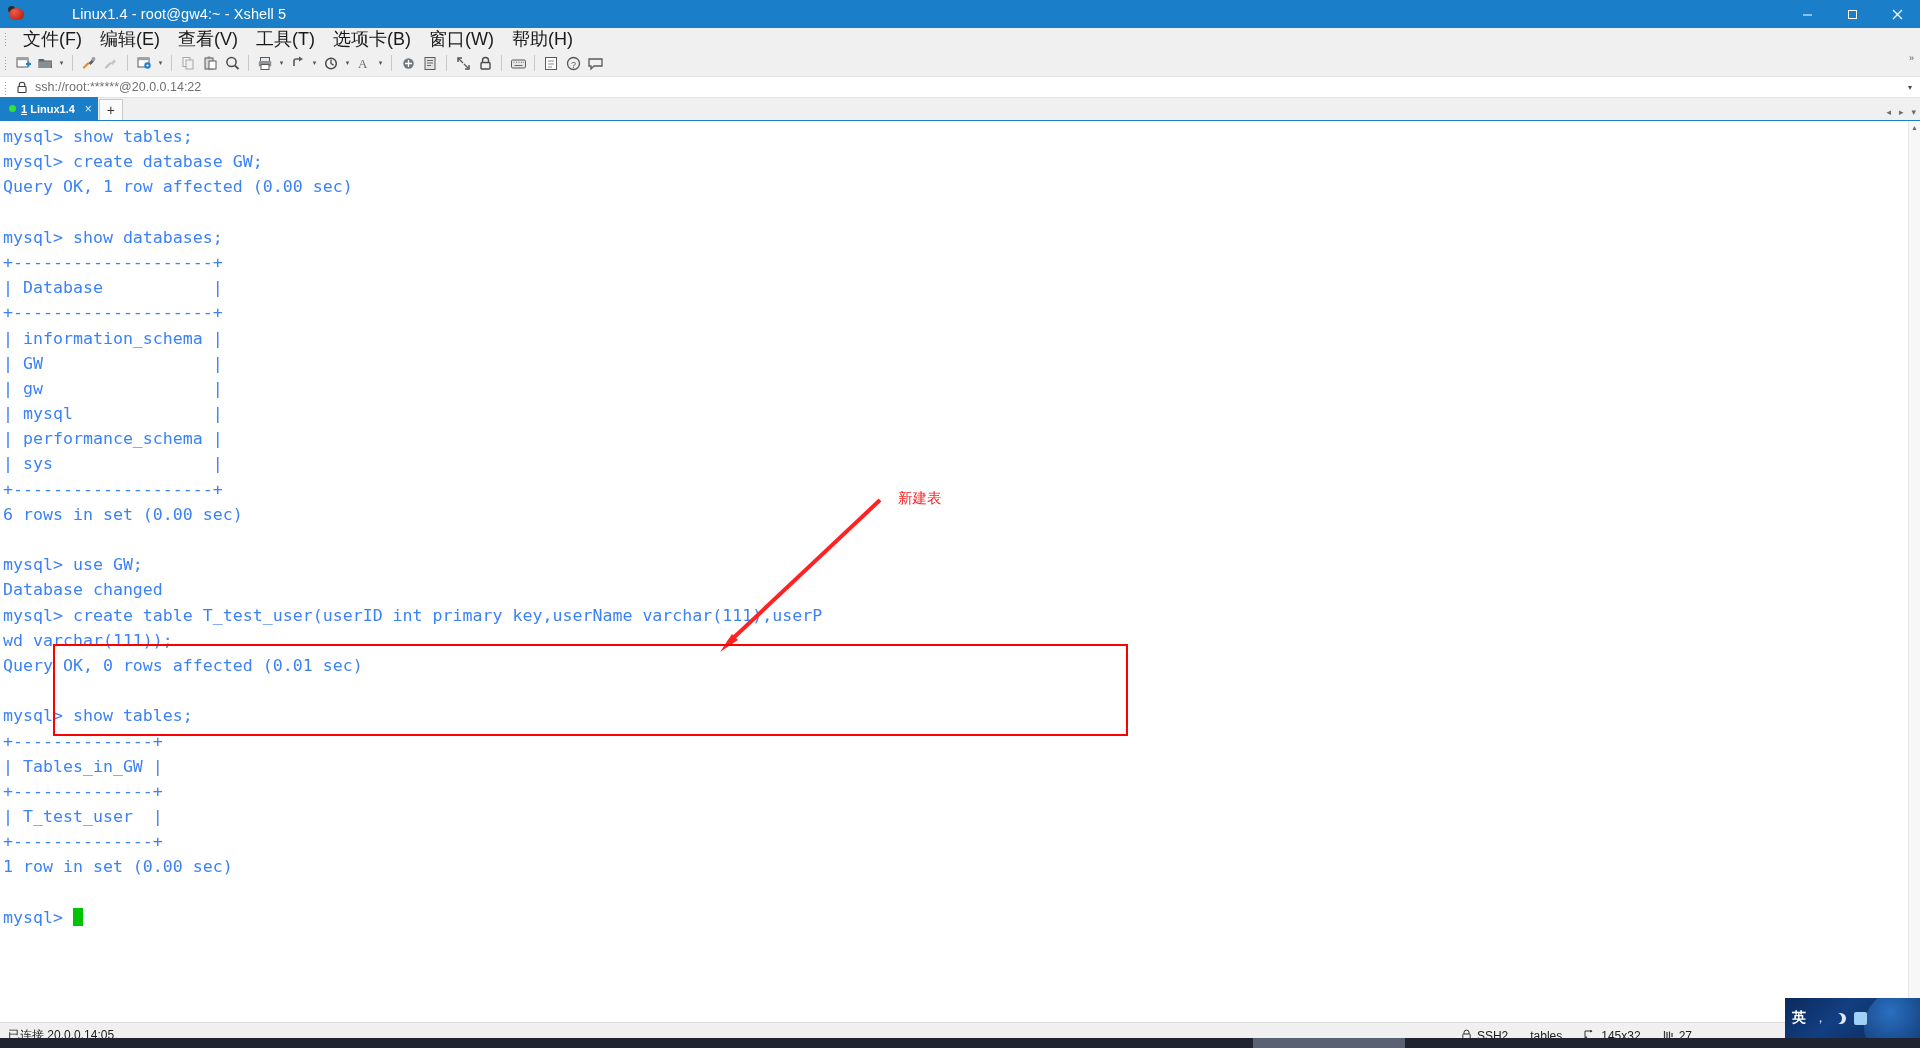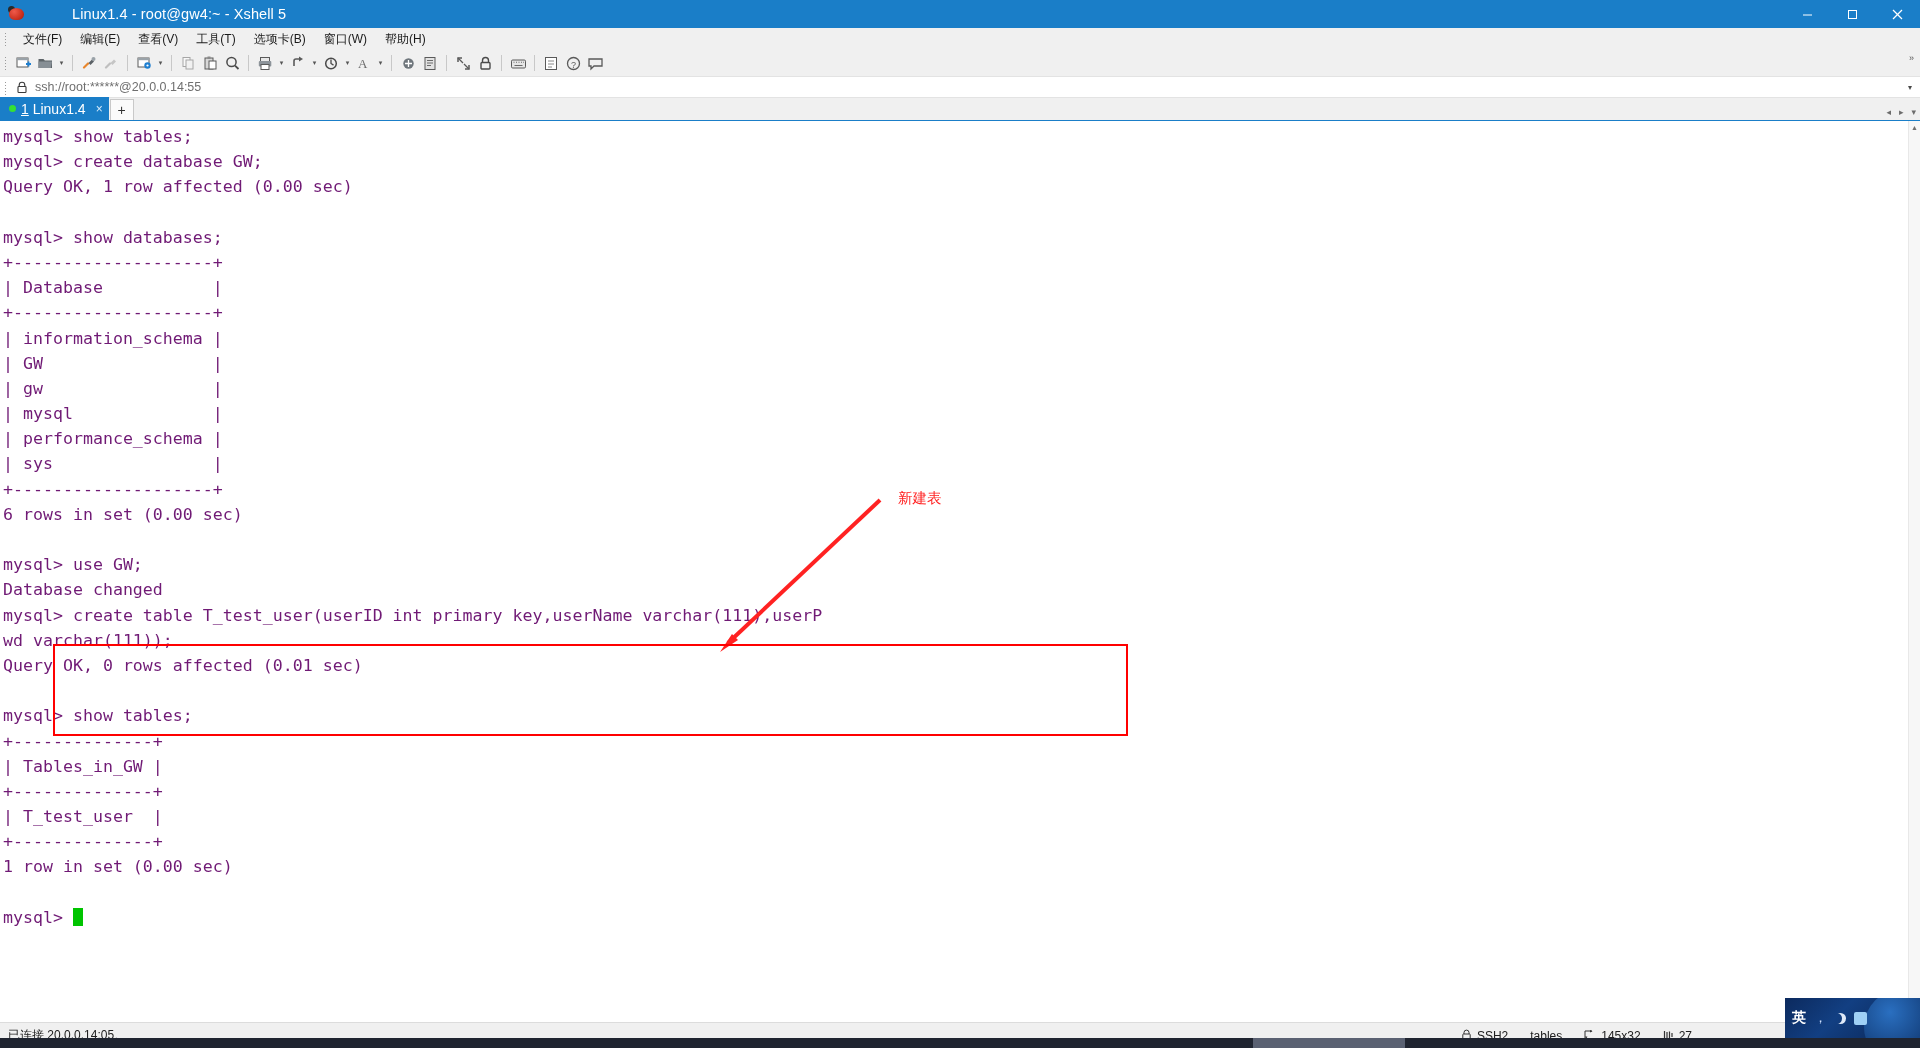--- a/index.html
+++ b/index.html
@@ -61,21 +61,21 @@
     padding-left: 14px;
     border-bottom: 0px solid transparent;
   }
   .grip {
     position: absolute; left: 4px;
     width: 3px; height: 14px;
     background-image: radial-gradient(#9a9a9a 40%, transparent 41%);
     background-size: 3px 3px;
   }
   .menu-item {
-    font-size: 12px; color: #1a1a1a;
+    font-size: 18px; color: #1a1a1a;
     padding: 6px 9px; white-space: nowrap;
   }
 
   
   .toolbar {
     height: 26px; flex: 0 0 26px;
     background: #f0f0f0;
     display: flex; align-items: center;
     padding-left: 12px;
     position: relative;
@@ -135,21 +135,21 @@
   .tab {
     height: 23px; background: #1a7ec8; color: #ffffff;
     display: flex; align-items: center;
     padding: 0 6px 0 9px; font-size: 12px;
     min-width: 84px;
   }
   .tab .dot {
     width: 7px; height: 7px; border-radius: 50%;
     background: #35e035; margin-right: 5px; flex:0 0 auto;
   }
-  .tab .tlabel { font-weight: normal; font-size: 14px; }
+  .tab .tlabel { font-weight: bold; font-size: 11px; }
   .tab .tlabel .num { text-decoration: underline; }
   .tab .tclose {
     margin-left: 10px; font-size: 12px; color: #d8ecfb;
   }
   .tab-new {
     height: 21px; width: 24px; margin-left: 1px;
     background: #fbfbfb; border: 1px solid #c9c9c9; border-bottom: none;
     display: flex; align-items: center; justify-content: center;
     font-size: 14px; color: #333;
   }
@@ -162,21 +162,21 @@
   
   .terminal-wrap {
     flex: 1 1 auto; background: #ffffff; position: relative; overflow: hidden;
   }
   .terminal {
     position: absolute; inset: 0;
     padding: 3px 0 0 3px;
     font-family: "DejaVu Sans Mono", "Liberation Mono", monospace;
     font-size: 16.6px;
     line-height: 25.2px;
-    color: #701a75;
+    color: #3b82f6;
     white-space: pre;
     letter-spacing: 0px;
   }
   .term-line { height: 25.2px; }
   .cursor {
     display: inline-block;
     width: 10px; height: 18px;
     background: #00c400;
     vertical-align: -3px;
   }
@@ -482,21 +482,21 @@
   </div>
 
   <div class="addrbar">
     <div class="grip" style="top:4px;"></div>
     <div class="addr-lock">
       <svg width="12" height="13" viewBox="0 0 12 13">
           <path d="M3.2 5.5V4a2.8 2.8 0 015.6 0v1.5" fill="none" stroke="#3a3a3a" stroke-width="1.1"></path>
           <rect x="2" y="5.5" width="8" height="6" rx="0.8" fill="none" stroke="#3a3a3a" stroke-width="1.1"></rect>
         </svg>
     </div>
-    <div class="addr-text">ssh://root:******@20.0.0.14:55</div>
+    <div class="addr-text">ssh://root:******@20.0.0.14:22</div>
     <div class="addr-caret">▾</div>
   </div>
 
 
   <div class="tabbar">
     <div class="tab">
       <div class="dot"></div>
       <div class="tlabel"><span class="num">1</span> <span>Linux1.4</span></div>
       <div class="tclose">×</div>
     </div>

